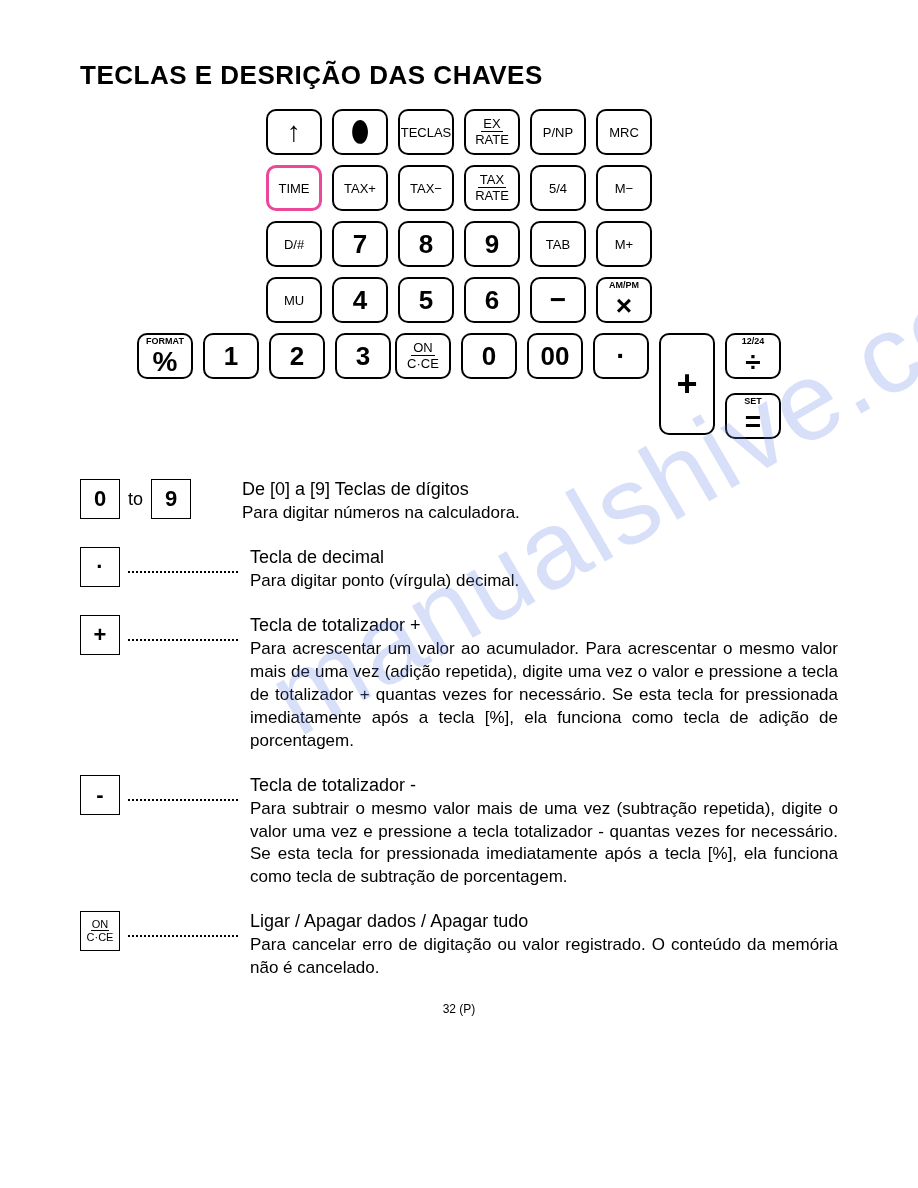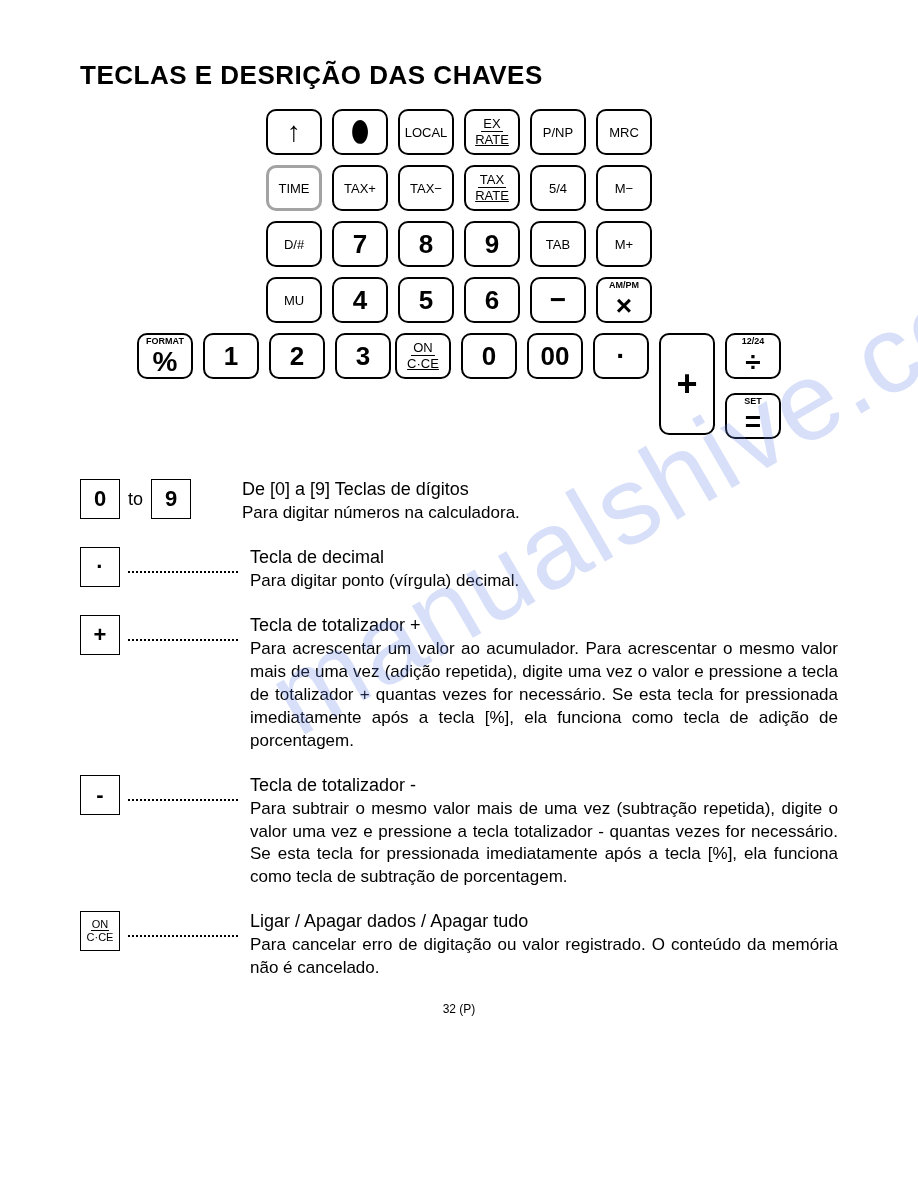--- a/index.html
+++ b/index.html
@@ -39,23 +39,23 @@
       font-size: 18px;
       font-weight: bold;
       background: #fff;
       line-height: 1;
     }
     .key.sm { font-size: 13px; font-weight: normal; }
     .key.num { font-size: 26px; }
     .key.op { font-size: 28px; }
     .key .sup { font-size: 9px; margin-bottom: 2px; }
     .key .stack-top { font-size: 13px; border-bottom: 1.5px solid #000; padding: 0 2px; line-height: 1.1; }
-    .key .stack-bot { font-size: 13px; padding-top: 1px; line-height: 1.1; text-decoration: underline; }
+    .key .stack-bot { font-size: 13px; padding-top: 1px; line-height: 1.1; }
     .key.tall { height: 102px; }
-    .key.time { border: 3px solid #a3a3a3; }
+    .key.time { border: 3px solid #ec4899; }
     .lastrows { display: flex; gap: 10px; }
     .leftcol { display: flex; flex-direction: row; gap: 4px; }
     .rightcol { display: flex; gap: 10px; }
 
     .desc-list { margin-top: 10px; }
     .desc-row {
       display: flex;
       align-items: flex-start;
       margin-bottom: 22px;
       gap: 12px;
@@ -112,21 +112,21 @@
   </style>
 </head>
 <body>
 
 <div class="title">TECLAS E DESRIÇÃO DAS CHAVES</div>
 
 <div class="keypad">
   <div class="krow">
     <div class="key op">↑</div>
     <div class="key op">⬮</div>
-    <div class="key sm">LOCAL</div>
+    <div class="key sm">TECLAS</div>
     <div class="key sm">
       <span class="stack-top">EX</span>
       <span class="stack-bot">RATE</span>
     </div>
     <div class="key sm">P/NP</div>
     <div class="key sm">MRC</div>
   </div>
   <div class="krow">
     <div class="key sm time">TIME</div>
     <div class="key sm">TAX+</div>

